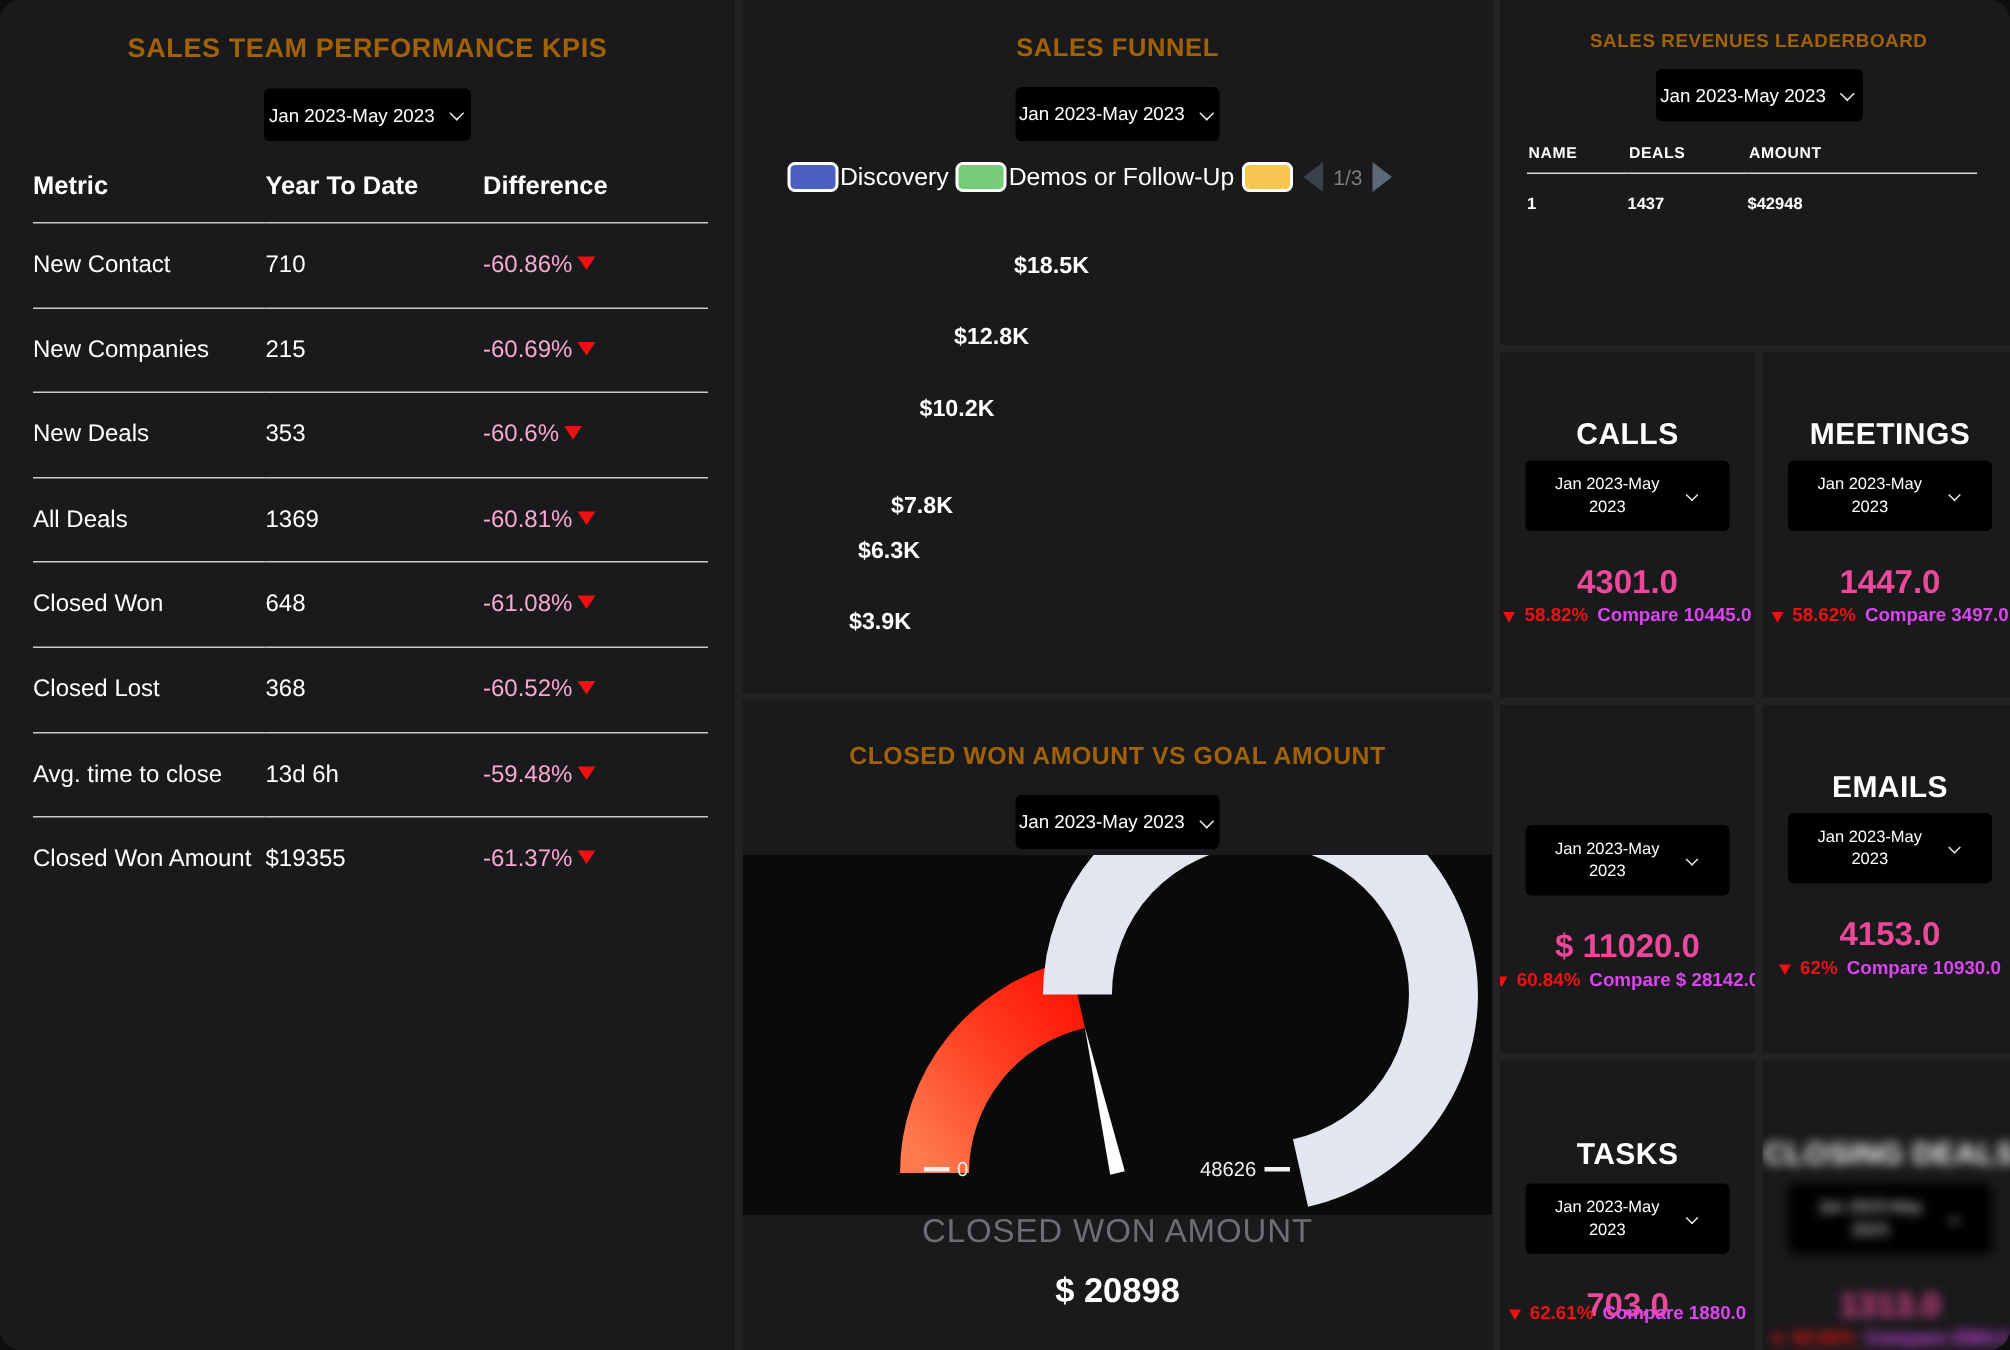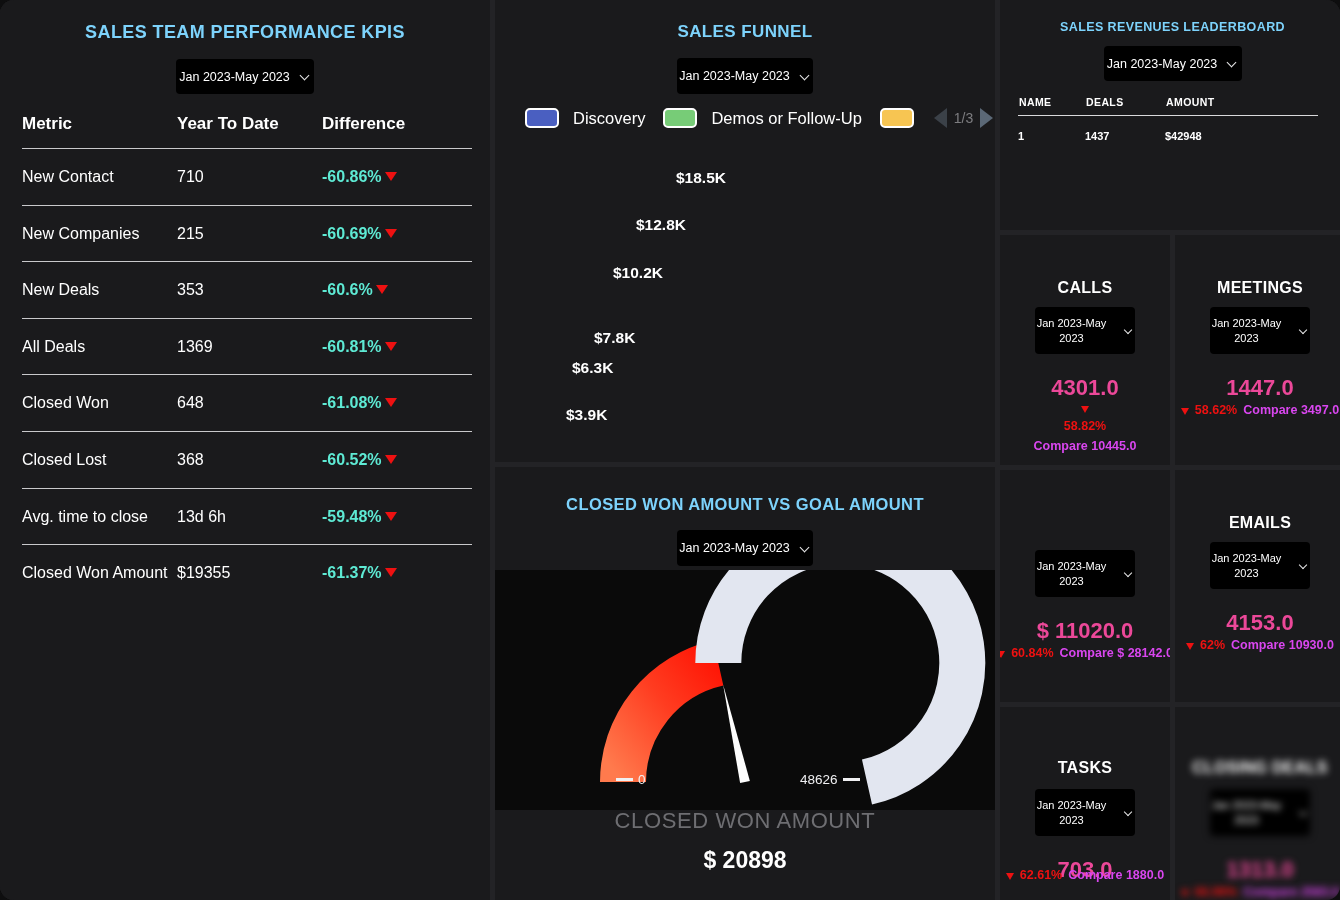--- a/index.html
+++ b/index.html
@@ -29,21 +29,21 @@
   }
   .panel {
     background: #1a1a1c;
     position: relative;
     overflow: hidden;
   }
   .panel-title {
     text-align: center;
     font-weight: bold;
     letter-spacing: .4px;
-    color: #7dd3fc;
+    color: #a16207;
   }
   
   .chip {
     background: #000000;
     border-radius: 4px;
     display: inline-flex;
     align-items: center;
     justify-content: center;
     gap: 10px;
     color: #ffffff;
@@ -90,42 +90,42 @@
   table.kpi th:nth-child(1) { width: 155px; }
   table.kpi th:nth-child(2) { width: 145px; }
   table.kpi td {
     font-size: 16px;
     padding: 17px 0 17px 0;
     border-top: 1.5px solid #c9c9cb;
     vertical-align: top;
     line-height: 1.35;
   }
   td.diff {
-    color: #5eead4;
-    font-weight: bold;
+    color: #f9a8d4;
+    font-weight: normal;
     white-space: nowrap;
   }
   td.diff .tri {
     display: inline-block;
     margin-left: 3px;
     width: 0; height: 0;
     border-left: 6px solid transparent;
     border-right: 6px solid transparent;
     border-top: 9px solid #ee1111;
     vertical-align: 1px;
   }
   
   #funnel-panel { grid-column: 2; grid-row: 1; }
   #funnel-panel .panel-title { font-size: 17px; padding-top: 22px; }
   .funnel-chip-wrap { text-align: center; margin-top: 16px; }
   #funnel-panel .chip { width: 136px; height: 36px; font-size: 12.5px; }
   .legend {
     display: flex;
     align-items: center;
-    gap: 14px;
+    gap: 1px;
     margin: 14px 0 0 30px;
   }
   .sw {
     width: 34px; height: 20px;
     border-radius: 5px;
     border: 2.5px solid #ffffff;
     box-sizing: border-box;
     flex: none;
   }
   .legend .lbl { font-size: 16.5px; color: #ffffff; margin-right: 4px; }
@@ -217,27 +217,27 @@
     color: #ffffff;
   }
   .stat-row { display: grid; grid-template-columns: 1fr 1fr; gap: 5px; }
   .stat-card {
     background: #1a1a1c;
     position: relative;
     overflow: hidden;
     text-align: center;
   }
   .stat-title {
-    font-size: 16px;
+    font-size: 20px;
     font-weight: bold;
     letter-spacing: .3px;
     line-height: 1.35;
   }
   .stat-card .chip {
-    width: 100px;
+    width: 136px;
     height: 47px;
     font-size: 11px;
     line-height: 1.35;
     padding: 0 2px;
     gap: 18px;
   }
   .stat-card .chip .chev { width: 9px; height: 9px; }
   .stat-card .chip .chev::before { width: 5px; height: 5px; border-width: 1.6px; }
   .chip-txt { display: block; }
   .stat-value { font-size: 22px; font-weight: bold; color: #ec4899; }
@@ -423,21 +423,21 @@
     </div>
 
     <div class="stat-row" id="stat-row-1">
         <div class="stat-card">
           <div class="stat-title" style="position: absolute; width: 100%; top: 42px;">CALLS</div>
           <div style="position: absolute; width: 100%; top: 72px; text-align: center;"><div class="chip">
               <span class="chip-txt">Jan 2023-May<br>2023</span>
               <span class="chev"></span>
             </div></div>
           <div class="stat-value" style="position: absolute; width: 100%; top: 140px;">4301.0</div>
-          <div class="stat-compare" style="position: absolute; width: 100%; top: 168px; flex-direction: column;">
+          <div class="stat-compare" style="position: absolute; width: 100%; top: 168px;">
             <span class="down-tri"></span>
             <span class="pct">58.82%</span>
             <span class="cmp">Compare 10445.0</span>
           </div>
         </div>
         <div class="stat-card">
           <div class="stat-title" style="position: absolute; width: 100%; top: 42px;">MEETINGS</div>
           <div style="position: absolute; width: 100%; top: 72px; text-align: center;"><div class="chip">
               <span class="chip-txt">Jan 2023-May<br>2023</span>
               <span class="chev"></span>

